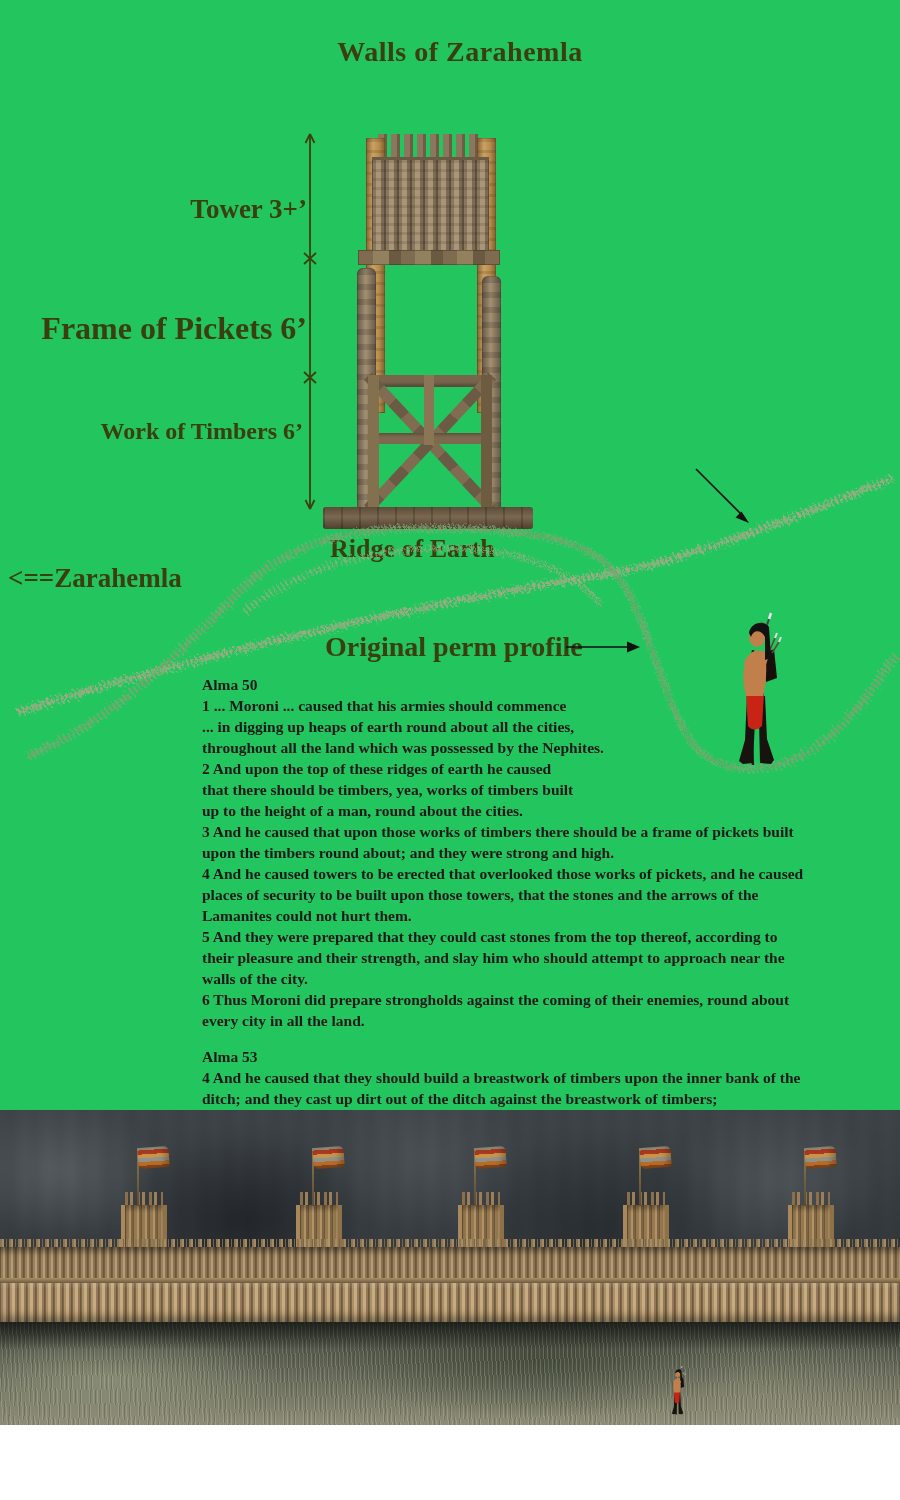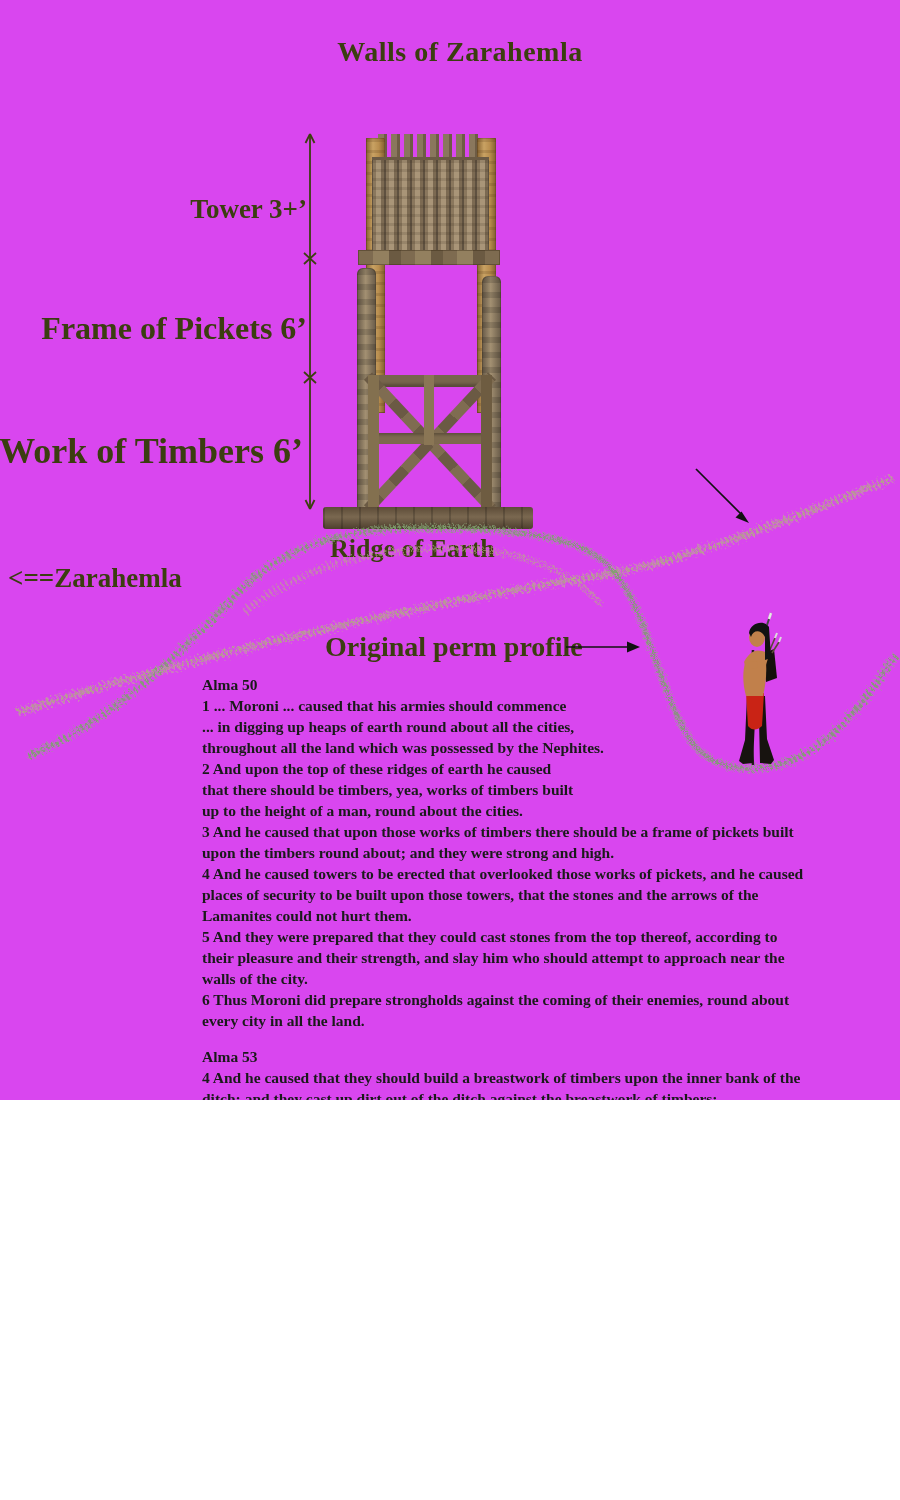--- a/index.html
+++ b/index.html
@@ -1,24 +1,24 @@
 <!DOCTYPE html>
 <html><head>
 <meta charset="utf-8">
 <style>
   html,body{margin:0;padding:0;background:#ffffff;}
-  .page{position:relative;width:900px;height:1100px;background:#d946ef;overflow:hidden;
+  .page{position:relative;width:900px;height:1425px;background:#22c55e;overflow:hidden;
         font-family:"Liberation Serif", serif;}
   
   .ttl{position:absolute;left:0;top:36px;width:920px;text-align:center;
        font-size:28px;font-weight:bold;color:#3b3e10;letter-spacing:.5px;}
   .lbl{position:absolute;color:#3b3e10;font-weight:bold;white-space:nowrap;}
   .lbl-tower{right:593px;top:194px;font-size:27px;}
   .lbl-frame{right:593px;top:310px;font-size:32px;}
-  .lbl-timbers{right:597px;top:430px;font-size:36px;}
+  .lbl-timbers{right:597px;top:418px;font-size:24px;}
   .lbl-zarahemla{left:8px;top:524px;font-size:27px;margin-top:39px;}
   .lbl-ridge{left:330px;top:534px;font-size:26px;}
   .lbl-present{left:600px;top:437px;font-size:23px;}
   .lbl-original{left:325px;top:631px;font-size:28px;}
   
   .scripture{position:absolute;left:202px;top:674px;width:700px;color:#1a1a1a;
              font-weight:bold;font-size:15.5px;line-height:21px;}
   .scripture .h2{margin-top:15px;}
   
   .tw{position:absolute;}

